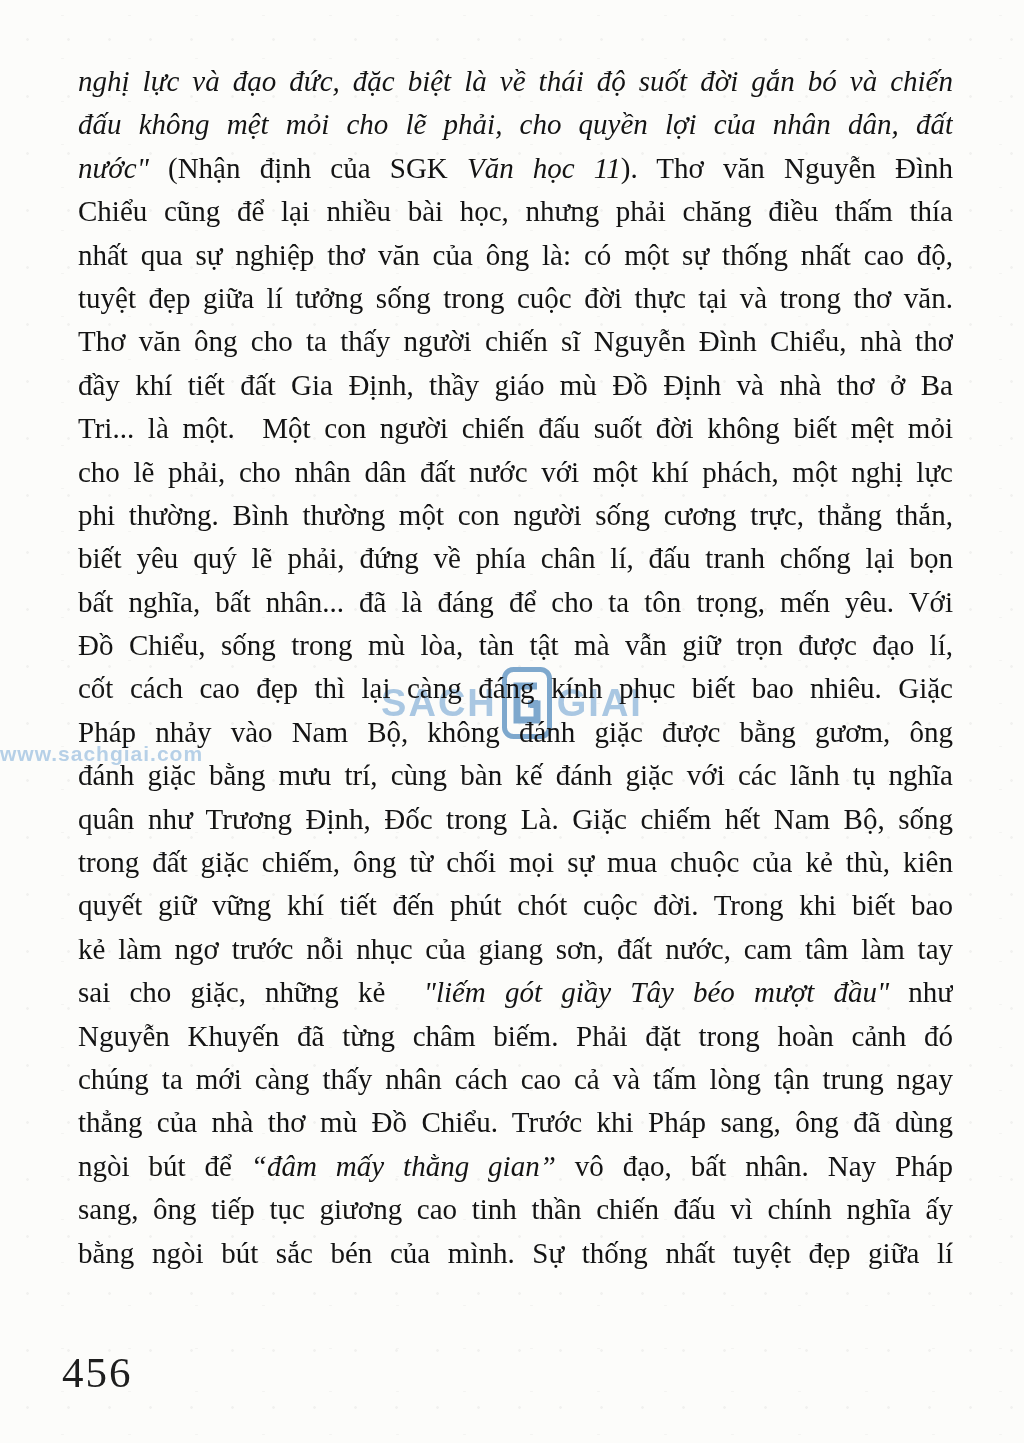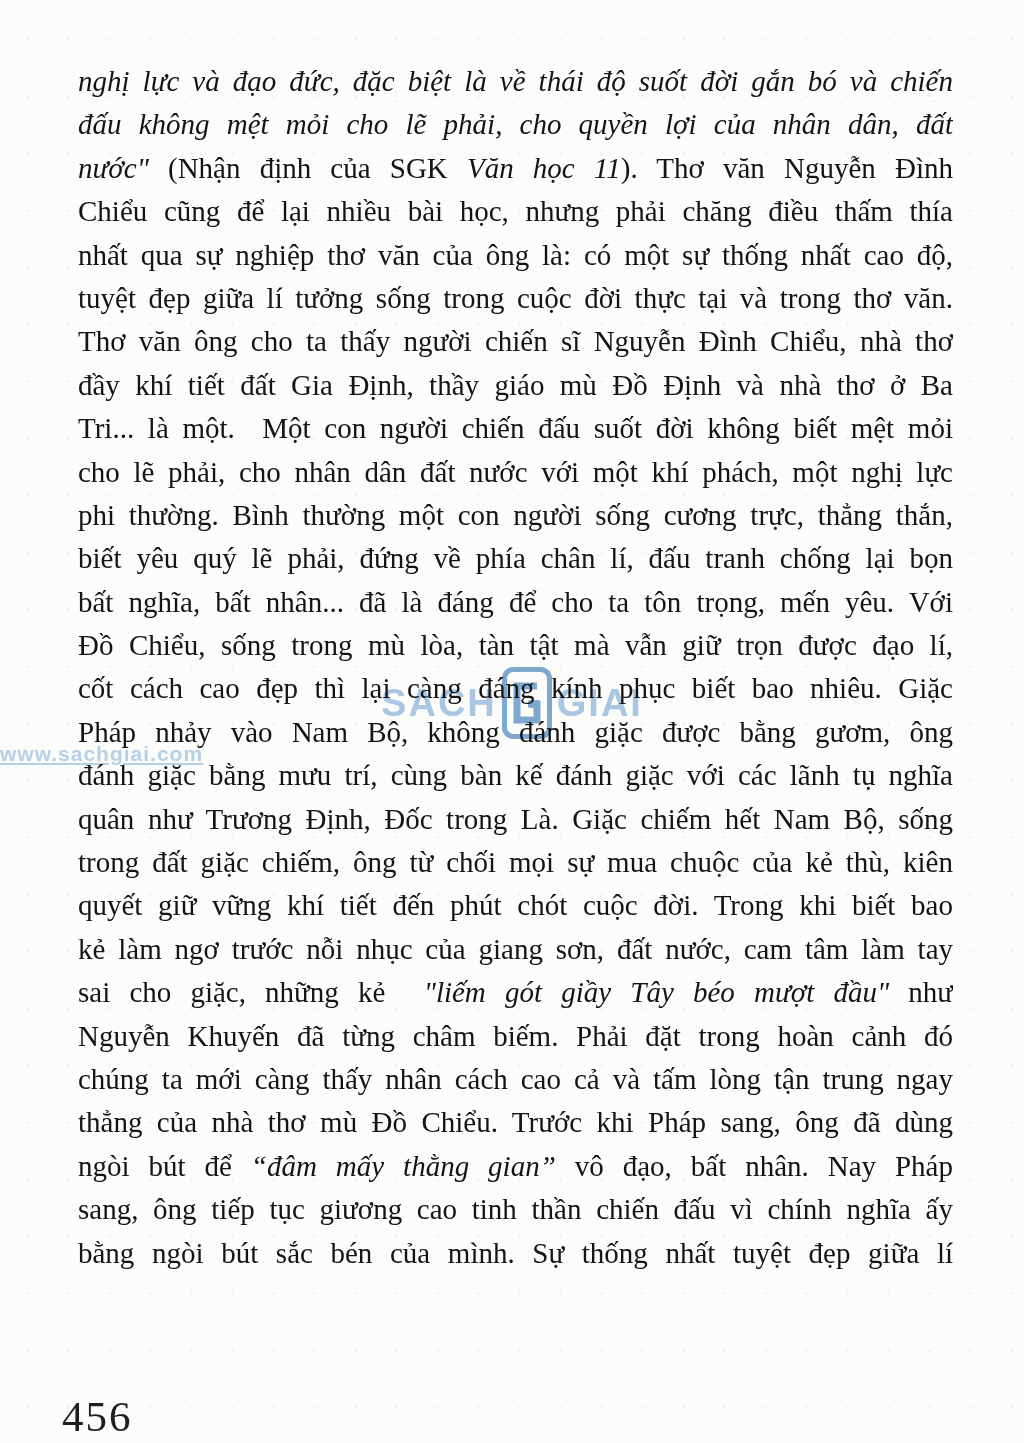--- a/index.html
+++ b/index.html
@@ -36,21 +36,21 @@
   }
   .line {
     height: 43.4px;
     text-align: justify;
     text-align-last: justify;
   }
   .it { font-style: italic; }
   .page-number {
     position: absolute;
     left: 62px;
-    top: 1392px;
+    top: 1348px;
     z-index: 2;
     font-size: 43px;
     color: #1e1e1e;
     letter-spacing: 2px;
   }
   .watermark {
     position: absolute;
     left: 0;
     top: 666px;
     width: 1024px;
@@ -71,21 +71,20 @@
     letter-spacing: 2px;
     color: #a9c7e2;
   }
   .wm-logo { display: inline-block; width: 52px; height: 74px; }
   .wm-url {
     margin-top: 2px;
     font-weight: bold;
     font-size: 21px;
     letter-spacing: 1px;
     color: #b6d0e7;
-    text-decoration: underline;
   }
 </style>
 </head>
 <body>
 
 <div class="page">
 
   <div class="watermark">
     <div class="wm-row">
       <span class="wm-brand">SACH</span>

